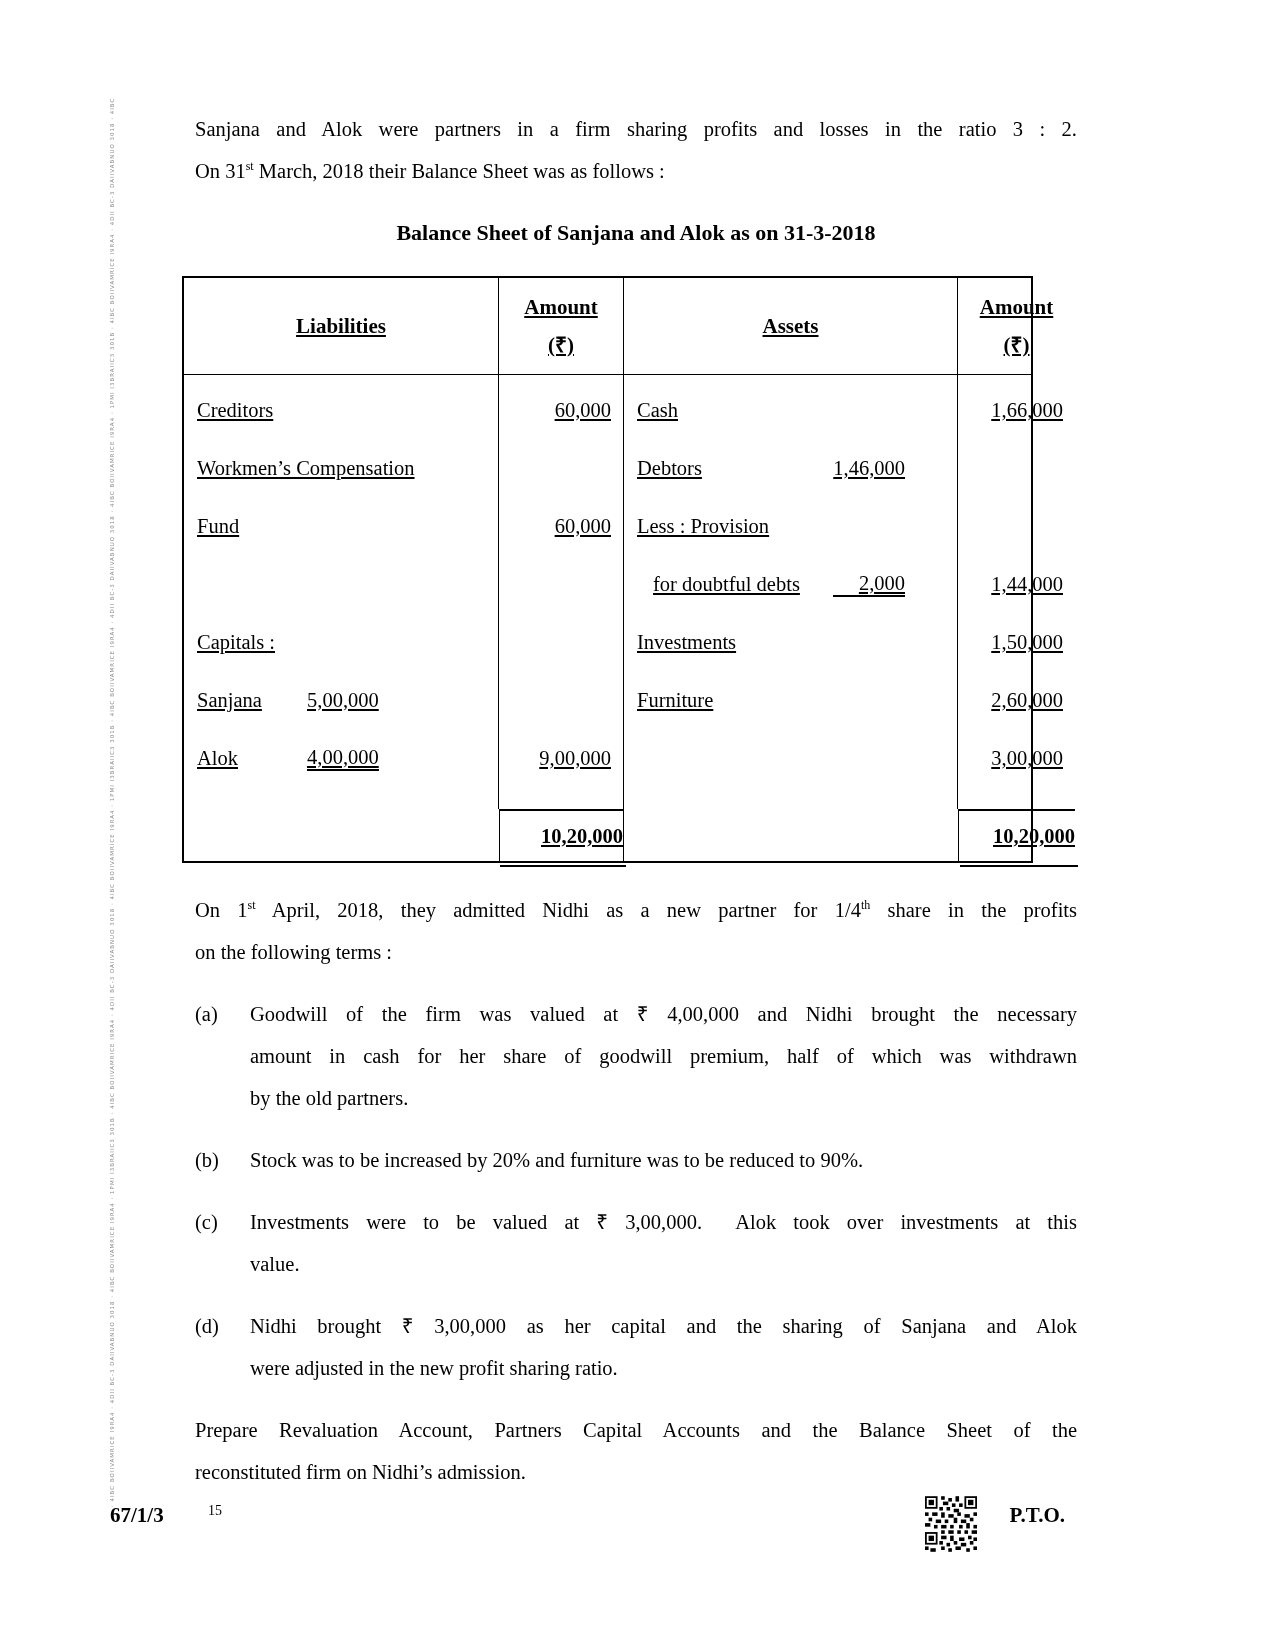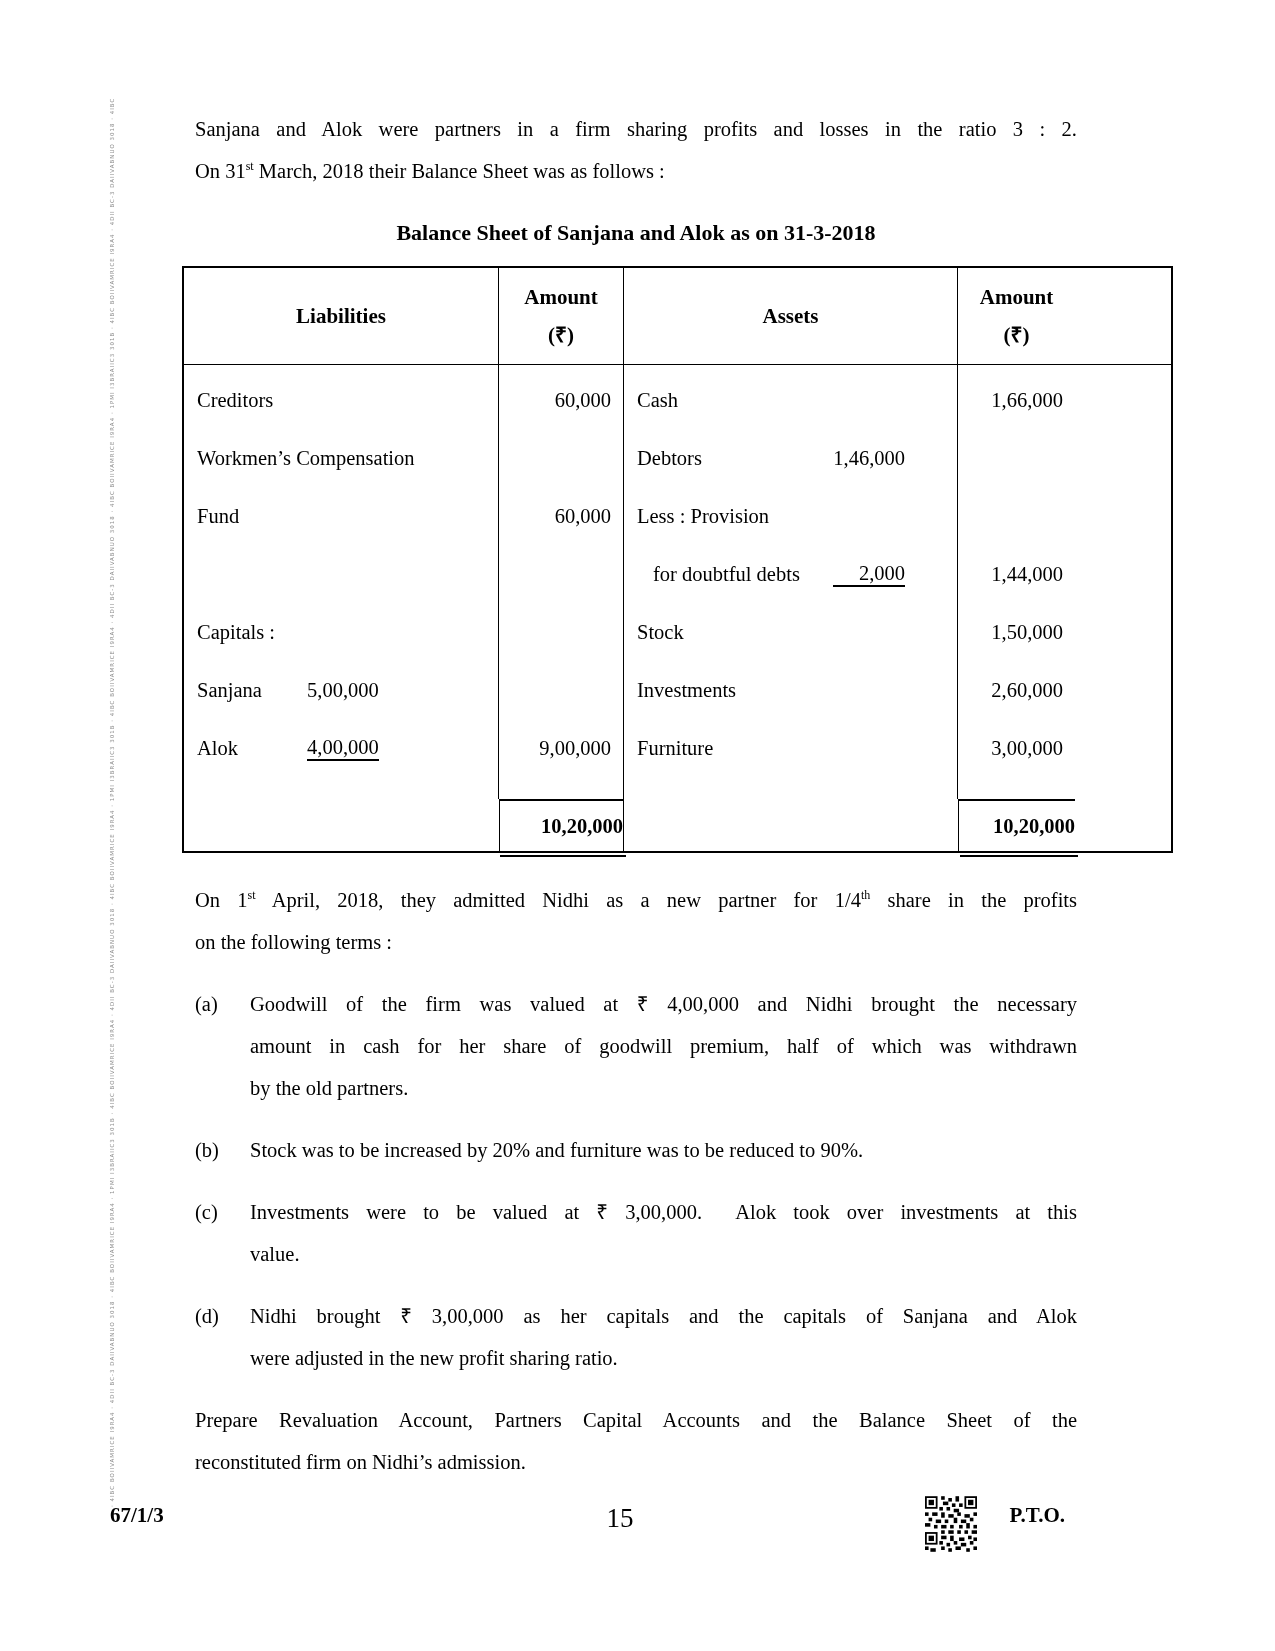--- a/index.html
+++ b/index.html
@@ -29,23 +29,24 @@
   sup { font-size:12px; vertical-align:super; line-height:0; }
 
   .bs-title {
     margin-top:26px; text-align:center;
     font-weight:bold; font-size:22px; line-height:30px;
   }
 
   
   .bs-table {
     position:relative;
-    margin-top:18px; margin-left:-13px;
-    width:991px; border:2px solid #000;
+    margin-top:28px; margin-left:-13px;
+    width:851px; border:2px solid #000;
     font-size:20.5px;
+    text-decoration:underline;
   }
   .hdr-row { display:grid; grid-template-columns:315px 125px 334px 117px; height:96px; }
   .hdr-cell {
     display:flex; flex-direction:column; align-items:center; justify-content:center;
     font-weight:bold; font-size:21px; line-height:38px;
     border-right:1px solid #000;
   }
   .hdr-cell:last-child { border-right:none; }
   .body-row { display:grid; grid-template-columns:315px 125px 334px 117px; height:435px; border-top:1px solid #000; }
   .bcol { border-right:1px solid #000; padding-top:6px; }
@@ -72,21 +73,21 @@
 
   
   .admission { margin-top:26px; }
   .term { display:flex; margin-top:20px; }
   .term-label { flex:0 0 55px; line-height:42px; font-size:20.5px; }
   .term-body { flex:1; }
   .closing { margin-top:20px; }
 
   
   .footer-code { position:absolute; left:110px; top:1503px; font-weight:bold; font-size:21px; }
-  .footer-page { position:absolute; left:179px; top:1503px; width:882px; text-align:center; font-size:27px; }
+  .footer-page { position:absolute; left:208px; top:1503px; width:882px; font-size:14px; }
   .footer-pto  { position:absolute; right:210px; top:1503px; font-weight:bold; font-size:21px; }
   .footer-qr   { position:absolute; left:925px; top:1495px; width:52px; height:58px; }
 </style>
 </head>
 <body>
 
 <div class="page">
 
   <div class="microtext">· 4IBC BOIIVAMRICE I9RA4 · 4DII BC-3 DAIIVABNUO 3018 · 4IBC BOIIVAMRICE I9RA4 · 1PMI I3BRAIIC3 301B · 4IBC BOIIVAMRICE I9RA4 · 4DII BC-3 DAIIVABNUO 3018 · 4IBC BOIIVAMRICE I9RA4 · 1PMI I3BRAIIC3 301B · 4IBC BOIIVAMRICE I9RA4 · 4DII BC-3 DAIIVABNUO 3018 · 4IBC BOIIVAMRICE I9RA4 · 1PMI I3BRAIIC3 301B · 4IBC BOIIVAMRICE I9RA4 · 4DII BC-3 DAIIVABNUO 3018 · 4IBC BOIIVAMRICE I9RA4 ·</div>
 
@@ -178,23 +179,20 @@
               <span class="aval">1,46,000</span>
             </div>
           <div class="trow">
               <span>Less : Provision</span>
             </div>
           <div class="trow">
               <span class="indent">for doubtful debts</span>
               <span class="aval u-line pad-u">2,000</span>
             </div>
           <div class="trow">
-              <span>Stock</span>
-            </div>
-          <div class="trow">
               <span>Investments</span>
             </div>
           <div class="trow">
               <span>Furniture</span>
             </div>
         </div>
 
         <div class="bcol">
           <div class="trow amt">
               <span>1,66,000</span>
@@ -255,21 +253,21 @@
       <div class="term-label">(c)</div>
       <div class="term-body">
         <div class="line just">Investments were to be valued at ₹ 3,00,000.&nbsp; Alok took over investments at this</div>
         <div class="line">value.</div>
       </div>
     </div>
 
     <div class="term">
       <div class="term-label">(d)</div>
       <div class="term-body">
-        <div class="line just">Nidhi brought ₹ 3,00,000 as her capitals and the capitals of Sanjana and Alok</div>
+        <div class="line just">Nidhi brought ₹ 3,00,000 as her capital and the sharing of Sanjana and Alok</div>
         <div class="line">were adjusted in the new profit sharing ratio.</div>
       </div>
     </div>
 
     <div class="closing">
       <div class="line just">Prepare Revaluation Account, Partners Capital Accounts and the Balance Sheet of the</div>
       <div class="line">reconstituted firm on Nidhi’s admission.</div>
     </div>
 
   </div>

